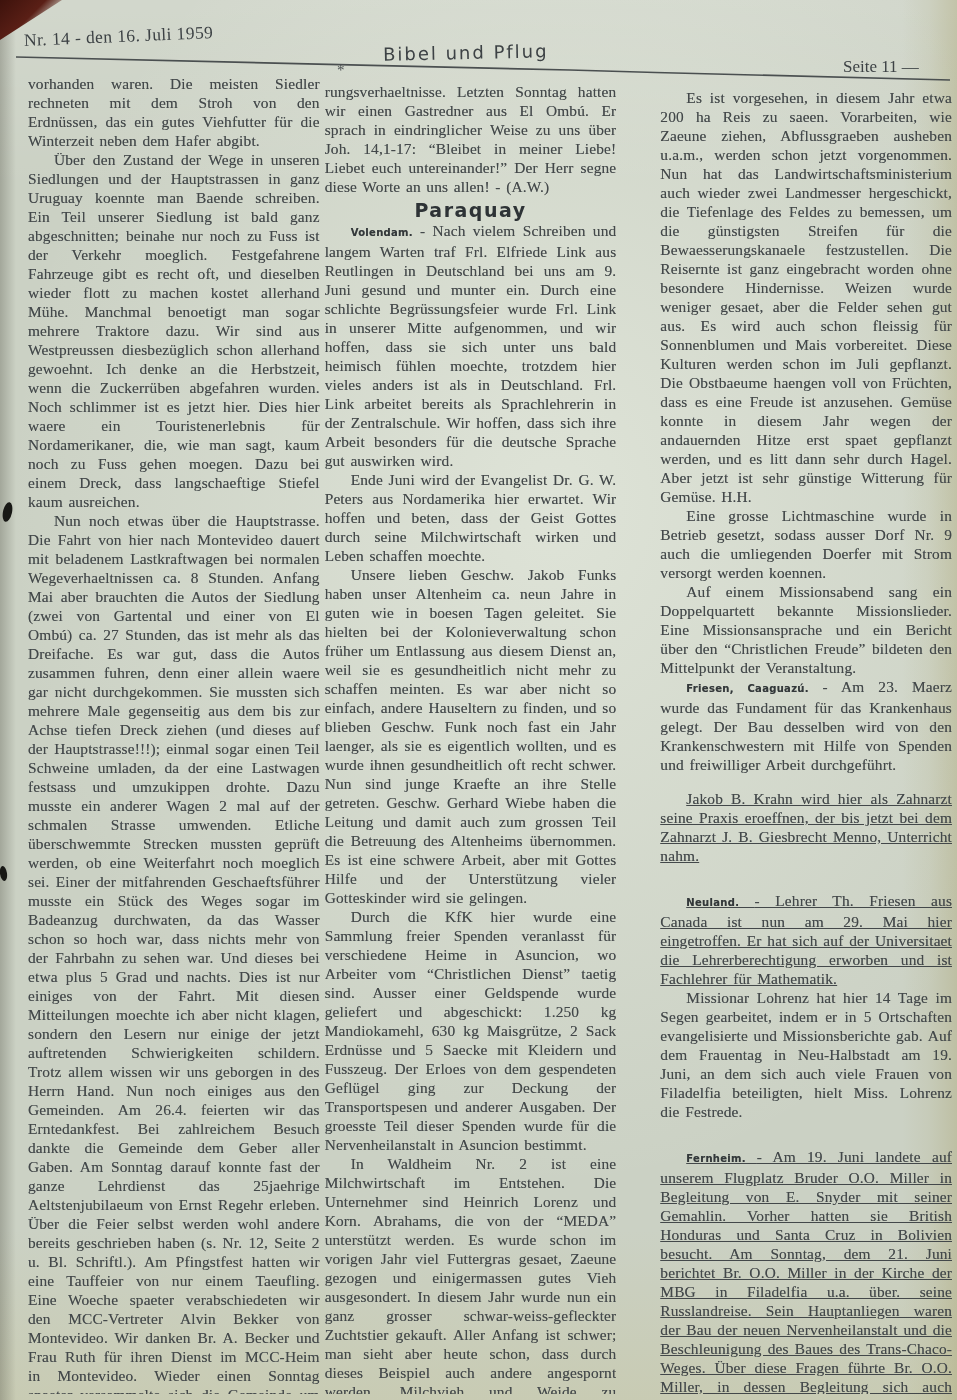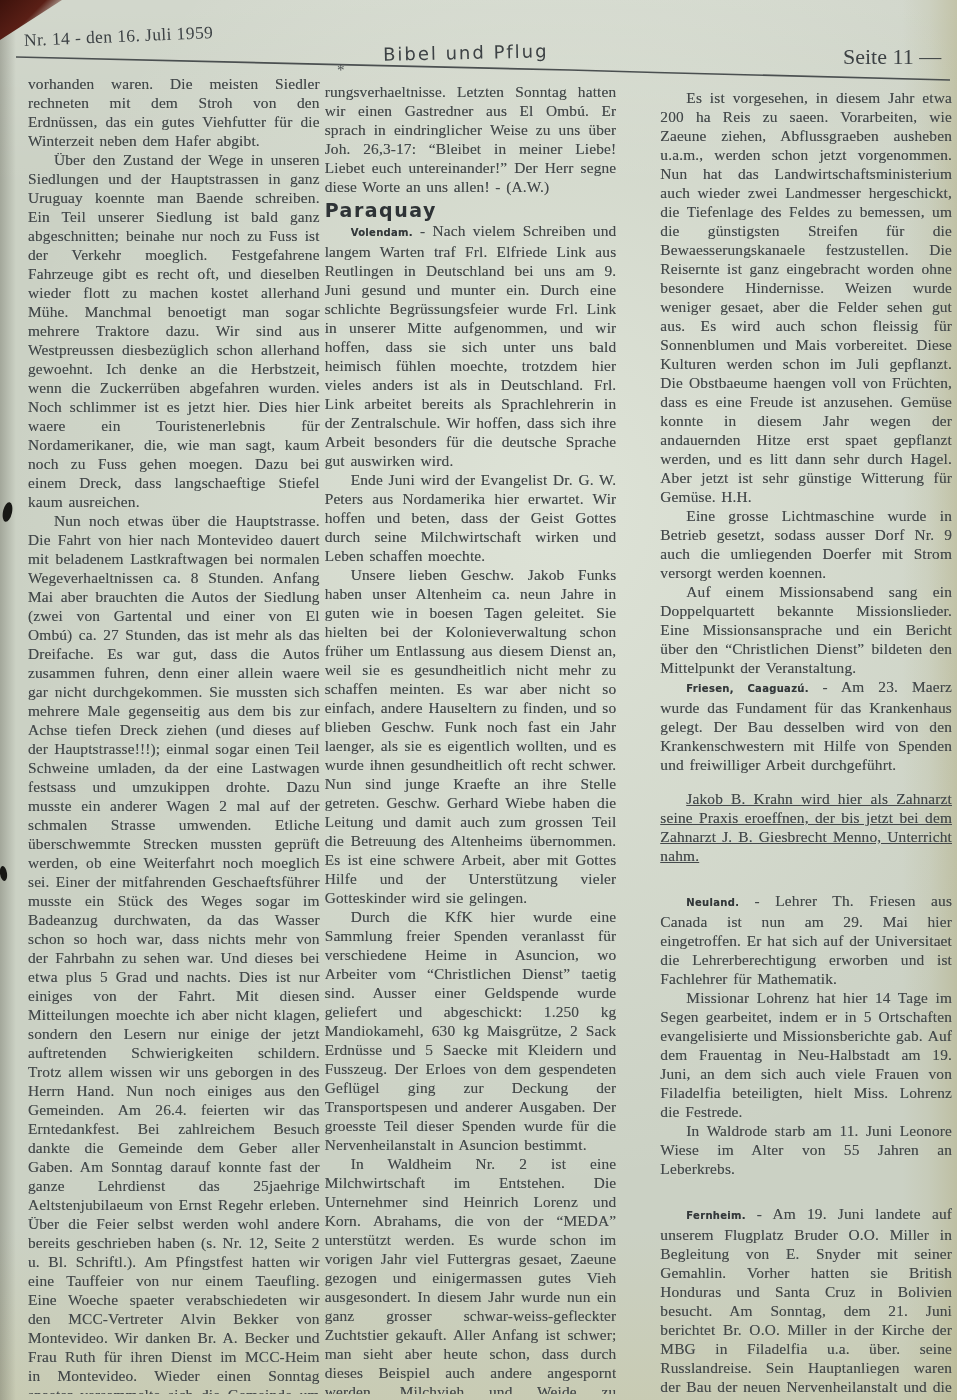--- a/index.html
+++ b/index.html
@@ -16,36 +16,36 @@
       #cbd1c4;
   }
   .corner{
     position:absolute;left:0;top:0;width:62px;height:40px;
     background:linear-gradient(135deg,#3d120c 0%,#5a1f16 45%,rgba(90,31,22,0) 72%);
     clip-path:polygon(0 0,100% 0,0 100%);
   }
   .header-area{position:absolute;left:0;top:0;width:957px;height:95px;}
   .issue-date{position:absolute;left:24px;top:26px;font-size:17.5px;letter-spacing:.4px;transform:rotate(-2.4deg);color:#3d4245;}
   .masthead{position:absolute;left:383px;top:42px;font-size:18px;letter-spacing:2px;transform:rotate(-1.2deg);color:#3d4245;font-family:"DejaVu Sans","Liberation Sans",sans-serif;font-weight:500;}
-  .page-num{position:absolute;left:843px;top:44px;font-size:22px;color:#3d4245;}
+  .page-num{position:absolute;left:843px;top:57px;font-size:17px;color:#3d4245;}
   .rule-svg{position:absolute;left:0;top:0;width:957px;height:95px;}
   .columns{
     position:absolute;left:28px;top:74px;width:924px;height:1320px;
     display:flex;gap:5px;
   }
   .col{width:300px;overflow:hidden;text-align:justify;font-size:15.4px;line-height:19px;word-spacing:1.6px;letter-spacing:.15px;}
   .col-2{padding-top:8px;}
   .col-3{padding-top:14px;margin-left:39px;}
   p.para{margin:0;text-shadow:0 0 .5px rgba(67,72,74,.55);}
   p.indent{text-indent:26px;}
   p.gap{margin-top:15px;text-decoration:underline;}
-  p.biggap{margin-top:26px;}
+  p.biggap{margin-top:26px;text-decoration:underline;}
   .lead{font-family:"DejaVu Sans","Liberation Sans",sans-serif;font-size:10px;letter-spacing:.3px;color:#33383a;}
   h2.section-heading{
-    margin:5px 0 1px 0;text-align:left;text-indent:0;
+    margin:5px 0 1px 0;text-align:center;text-indent:0;
     font-family:"DejaVu Sans","Liberation Sans",sans-serif;
     font-size:19px;font-weight:bold;letter-spacing:1.5px;color:#2e3336;
   }
   .printers-mark{position:absolute;left:337px;top:62px;font-size:15px;color:#4a4f51;}
   .blot{position:absolute;background:#181815;border-radius:50%;}
   .blot1{left:3px;top:502px;width:9px;height:20px;transform:rotate(12deg);}
   .blot2{left:0px;top:866px;width:7px;height:15px;transform:rotate(-8deg);}
 </style>
 </head>
 <body>
@@ -65,37 +65,36 @@
 
   <span class="printers-mark">*</span>
 
   <div class="columns">
     <div class="col col-1" id="col-0">
         <p class="para">vorhanden waren. Die meisten Siedler rechneten mit dem Stroh von den Erdnüssen, das ein gutes Viehfutter für die Winterzeit neben dem Hafer abgibt.</p>
         <p class="para indent">Über den Zustand der Wege in unseren Siedlungen und der Hauptstrassen in ganz Uruguay koennte man Baende schreiben. Ein Teil unserer Siedlung ist bald ganz abgeschnitten; beinahe nur noch zu Fuss ist der Verkehr moeglich. Festgefahrene Fahrzeuge gibt es recht oft, und dieselben wieder flott zu machen kostet allerhand Mühe. Manchmal benoetigt man sogar mehrere Traktore dazu. Wir sind aus Westpreussen diesbezüglich schon allerhand gewoehnt. Ich denke an die Herbstzeit, wenn die Zuckerrüben abgefahren wurden. Noch schlimmer ist es jetzt hier. Dies hier waere ein Touristenerlebnis für Nordamerikaner, die, wie man sagt, kaum noch zu Fuss gehen moegen. Dazu bei einem Dreck, dass langschaeftige Stiefel kaum ausreichen.</p>
         <p class="para indent">Nun noch etwas über die Hauptstrasse. Die Fahrt von hier nach Montevideo dauert mit beladenem Lastkraftwagen bei normalen Wegeverhaeltnissen ca. 8 Stunden. Anfang Mai aber brauchten die Autos der Siedlung (zwei von Gartental und einer von El Ombú) ca. 27 Stunden, das ist mehr als das Dreifache. Es war gut, dass die Autos zusammen fuhren, denn einer allein waere gar nicht durchgekommen. Sie mussten sich mehrere Male gegenseitig aus dem bis zur Achse tiefen Dreck ziehen (und dieses auf der Hauptstrasse!!!); einmal sogar einen Teil Schweine umladen, da der eine Lastwagen festsass und umzukippen drohte. Dazu musste ein anderer Wagen 2 mal auf der schmalen Strasse umwenden. Etliche überschwemmte Strecken mussten geprüft werden, ob eine Weiterfahrt noch moeglich sei. Einer der mitfahrenden Geschaeftsführer musste ein Stück des Weges sogar im Badeanzug durchwaten, da das Wasser schon so hoch war, dass nichts mehr von der Fahrbahn zu sehen war. Und dieses bei etwa plus 5 Grad und nachts. Dies ist nur einiges von der Fahrt. Mit diesen Mitteilungen moechte ich aber nicht klagen, sondern den Lesern nur einige der jetzt auftretenden Schwierigkeiten schildern. Trotz allem wissen wir uns geborgen in des Herrn Hand. Nun noch einiges aus den Gemeinden. Am 26.4. feierten wir das Erntedankfest. Bei zahlreichem Besuch dankte die Gemeinde dem Geber aller Gaben. Am Sonntag darauf konnte fast der ganze Lehrdienst das 25jaehrige Aeltstenjubilaeum von Ernst Regehr erleben. Über die Feier selbst werden wohl andere bereits geschrieben haben (s. Nr. 12, Seite 2 u. Bl. Schriftl.). Am Pfingstfest hatten wir eine Tauffeier von nur einem Taeufling. Eine Woeche spaeter verabschiedeten wir den MCC-Vertreter Alvin Bekker von Montevideo. Wir danken Br. A. Becker und Frau Ruth für ihren Dienst im MCC-Heim in Montevideo. Wieder einen Sonntag spaeter versammelte sich die Gemeinde um den Tisch des Herrn. Der Besuch war nur maessig, bedingt durch die schlechten Wege und Witte-</p>
       </div>
     <div class="col col-2" id="col-1">
-        <p class="para">rungsverhaeltnisse. Letzten Sonntag hatten wir einen Gastredner aus El Ombú. Er sprach in eindringlicher Weise zu uns über Joh. 26,3-17: “Bleibet in meiner Liebe! Liebet euch untereinander!” Der Herr segne diese Worte an uns allen! - (A.W.)</p>
+        <p class="para">rungsverhaeltnisse. Letzten Sonntag hatten wir einen Gastredner aus El Ombú. Er sprach in eindringlicher Weise zu uns über Joh. 14,1-17: “Bleibet in meiner Liebe! Liebet euch untereinander!” Der Herr segne diese Worte an uns allen! - (A.W.)</p>
         <h2 class="section-heading">Paraquay</h2>
         <p class="para indent"><b class="lead">Volendam. </b>- Nach vielem Schreiben und langem Warten traf Frl. Elfriede Link aus Reutlingen in Deutschland bei uns am 9. Juni gesund und munter ein. Durch eine schlichte Begrüssungsfeier wurde Frl. Link in unserer Mitte aufgenommen, und wir hoffen, dass sie sich unter uns bald heimisch fühlen moechte, trotzdem hier vieles anders ist als in Deutschland. Frl. Link arbeitet bereits als Sprachlehrerin in der Zentralschule. Wir hoffen, dass sich ihre Arbeit besonders für die deutsche Sprache gut auswirken wird.</p>
         <p class="para indent">Ende Juni wird der Evangelist Dr. G. W. Peters aus Nordamerika hier erwartet. Wir hoffen und beten, dass der Geist Gottes durch seine Milchwirtschaft wirken und Leben schaffen moechte.</p>
         <p class="para indent">Unsere lieben Geschw. Jakob Funks haben unser Altenheim ca. neun Jahre in guten wie in boesen Tagen geleitet. Sie hielten bei der Kolonieverwaltung schon früher um Entlassung aus diesem Dienst an, weil sie es gesundheitlich nicht mehr zu schaffen meinten. Es war aber nicht so einfach, andere Hauseltern zu finden, und so blieben Geschw. Funk noch fast ein Jahr laenger, als sie es eigentlich wollten, und es wurde ihnen gesundheitlich oft recht schwer. Nun sind junge Kraefte an ihre Stelle getreten. Geschw. Gerhard Wiebe haben die Leitung und damit auch zum grossen Teil die Betreuung des Altenheims übernommen. Es ist eine schwere Arbeit, aber mit Gottes Hilfe und der Unterstützung vieler Gotteskinder wird sie gelingen.</p>
         <p class="para indent">Durch die KfK hier wurde eine Sammlung freier Spenden veranlasst für verschiedene Heime in Asuncion, wo Arbeiter vom “Christlichen Dienst” taetig sind. Ausser einer Geldspende wurde geliefert und abgeschickt: 1.250 kg Mandiokamehl, 630 kg Maisgrütze, 2 Sack Erdnüsse und 5 Saecke mit Kleidern und Fusszeug. Der Erloes von dem gespendeten Geflügel ging zur Deckung der Transportspesen und anderer Ausgaben. Der groesste Teil dieser Spenden wurde für die Nervenheilanstalt in Asuncion bestimmt.</p>
         <p class="para indent">In Waldheim Nr. 2 ist eine Milchwirtschaft im Entstehen. Die Unternehmer sind Heinrich Lorenz und Korn. Abrahams, die von der “MEDA” unterstützt werden. Es wurde schon im vorigen Jahr viel Futtergras gesaet, Zaeune gezogen und einigermassen gutes Vieh ausgesondert. In diesem Jahr wurde nun ein ganz grosser schwar-weiss-gefleckter Zuchtstier gekauft. Aller Anfang ist schwer; man sieht aber heute schon, dass durch dieses Beispiel auch andere angespornt werden, Milchvieh und Weide zu verbessern.</p>
       </div>
     <div class="col col-3" id="col-2">
         <p class="para indent">Es ist vorgesehen, in diesem Jahr etwa 200 ha Reis zu saeen. Vorarbeiten, wie Zaeune ziehen, Abflussgraeben ausheben u.a.m., werden schon jetzt vorgenommen. Nun hat das Landwirtschaftsministerium auch wieder zwei Landmesser hergeschickt, die Tiefenlage des Feldes zu bemessen, um die günstigsten Streifen für die Bewaesserungskanaele festzustellen. Die Reisernte ist ganz eingebracht worden ohne besondere Hindernisse. Weizen wurde weniger gesaet, aber die Felder sehen gut aus. Es wird auch schon fleissig für Sonnenblumen und Mais vorbereitet. Diese Kulturen werden schon im Juli gepflanzt. Die Obstbaeume haengen voll von Früchten, dass es eine Freude ist anzusehen. Gemüse konnte in diesem Jahr wegen der andauernden Hitze erst spaet gepflanzt werden, und es litt dann sehr durch Hagel. Aber jetzt ist sehr günstige Witterung für Gemüse. H.H.</p>
         <p class="para indent">Eine grosse Lichtmaschine wurde in Betrieb gesetzt, sodass ausser Dorf Nr. 9 auch die umliegenden Doerfer mit Strom versorgt werden koennen.</p>
-        <p class="para indent">Auf einem Missionsabend sang ein Doppelquartett bekannte Missionslieder. Eine Missionsansprache und ein Bericht über den “Christlichen Dienst” bildeten den Mittelpunkt der Veranstaltung.</p>
+        <p class="para indent">Auf einem Missionsabend sang ein Doppelquartett bekannte Missionslieder. Eine Missionsansprache und ein Bericht über den “Christlichen Freude” bildeten den Mittelpunkt der Veranstaltung.</p>
         <p class="para indent"><b class="lead">Friesen, Caaguazú. </b>- Am 23. Maerz wurde das Fundament für das Krankenhaus gelegt. Der Bau desselben wird von den Krankenschwestern mit Hilfe von Spenden und freiwilliger Arbeit durchgeführt.</p>
         <p class="para indent gap">Jakob B. Krahn wird hier als Zahnarzt seine Praxis eroeffnen, der bis jetzt bei dem Zahnarzt J. B. Giesbrecht Menno, Unterricht nahm.</p>
         <p class="para indent biggap"><b class="lead">Neuland. </b>- Lehrer Th. Friesen aus Canada ist nun am 29. Mai hier eingetroffen. Er hat sich auf der Universitaet die Lehrerberechtigung erworben und ist Fachlehrer für Mathematik.</p>
         <p class="para indent">Missionar Lohrenz hat hier 14 Tage im Segen gearbeitet, indem er in 5 Ortschaften evangelisierte und Missionsberichte gab. Auf dem Frauentag in Neu-Halbstadt am 19. Juni, an dem sich auch viele Frauen von Filadelfia beteiligten, hielt Miss. Lohrenz die Festrede.</p>
-        <p class="para indent">In Waldrode starb am 11. Juni Leonore Wiese im Alter von 55 Jahren an Leberkrebs.</p>
         <p class="para indent biggap"><b class="lead">Fernheim. </b>- Am 19. Juni landete auf unserem Flugplatz Bruder O.O. Miller in Begleitung von E. Snyder mit seiner Gemahlin. Vorher hatten sie British Honduras und Santa Cruz in Bolivien besucht. Am Sonntag, dem 21. Juni berichtet Br. O.O. Miller in der Kirche der MBG in Filadelfia u.a. über. seine Russlandreise. Sein Hauptanliegen waren der Bau der neuen Nervenheilanstalt und die Beschleunigung des Baues des Trans-Chaco-Weges. Über diese Fragen führte Br. O.O. Miller, in dessen Begleitung sich auch MCC-Direktor F. Wiens-Asuncion und Dr. J. Schmidt befanden, Verhandlungen mit den Oberschulzen der drei</p>
       </div>
   </div>
 
   <div class="blot blot1"></div>
   <div class="blot blot2"></div>
 
 </div>
 
 </body></html>

